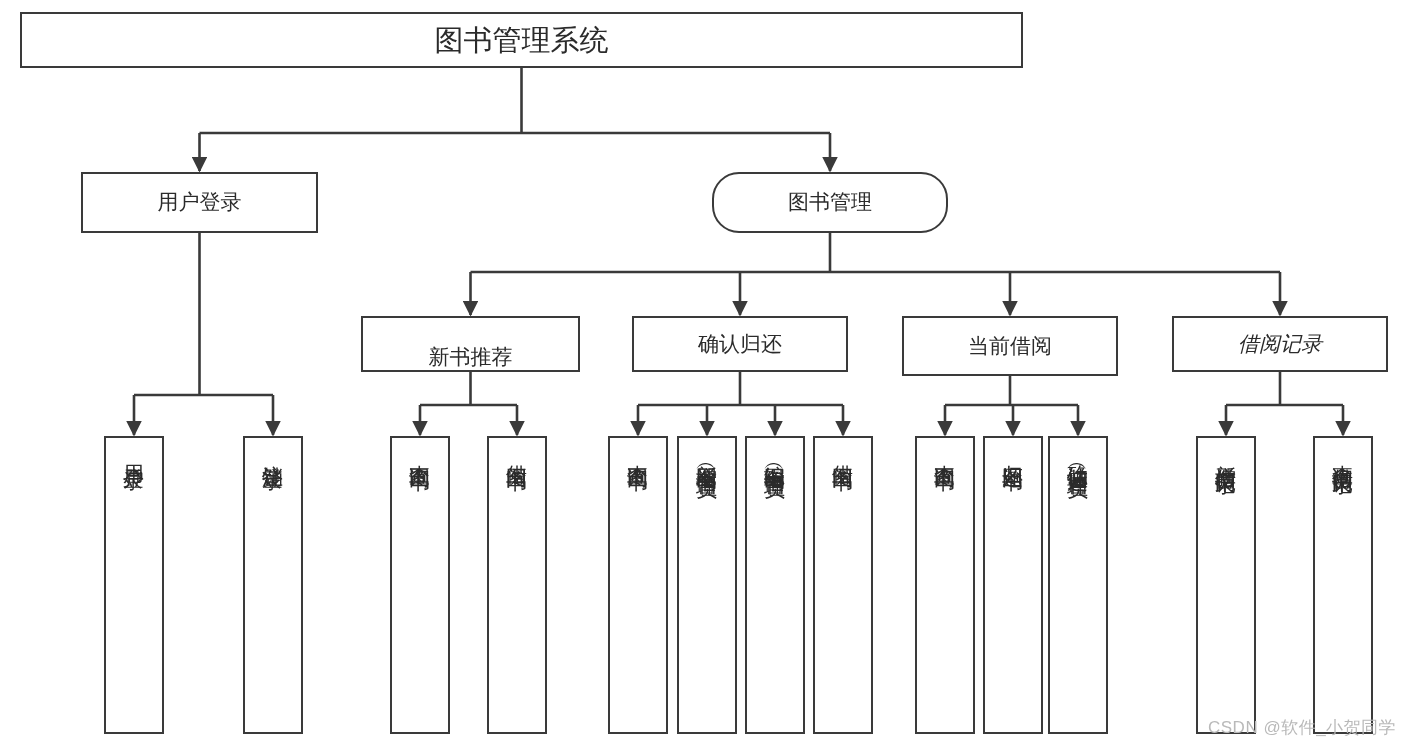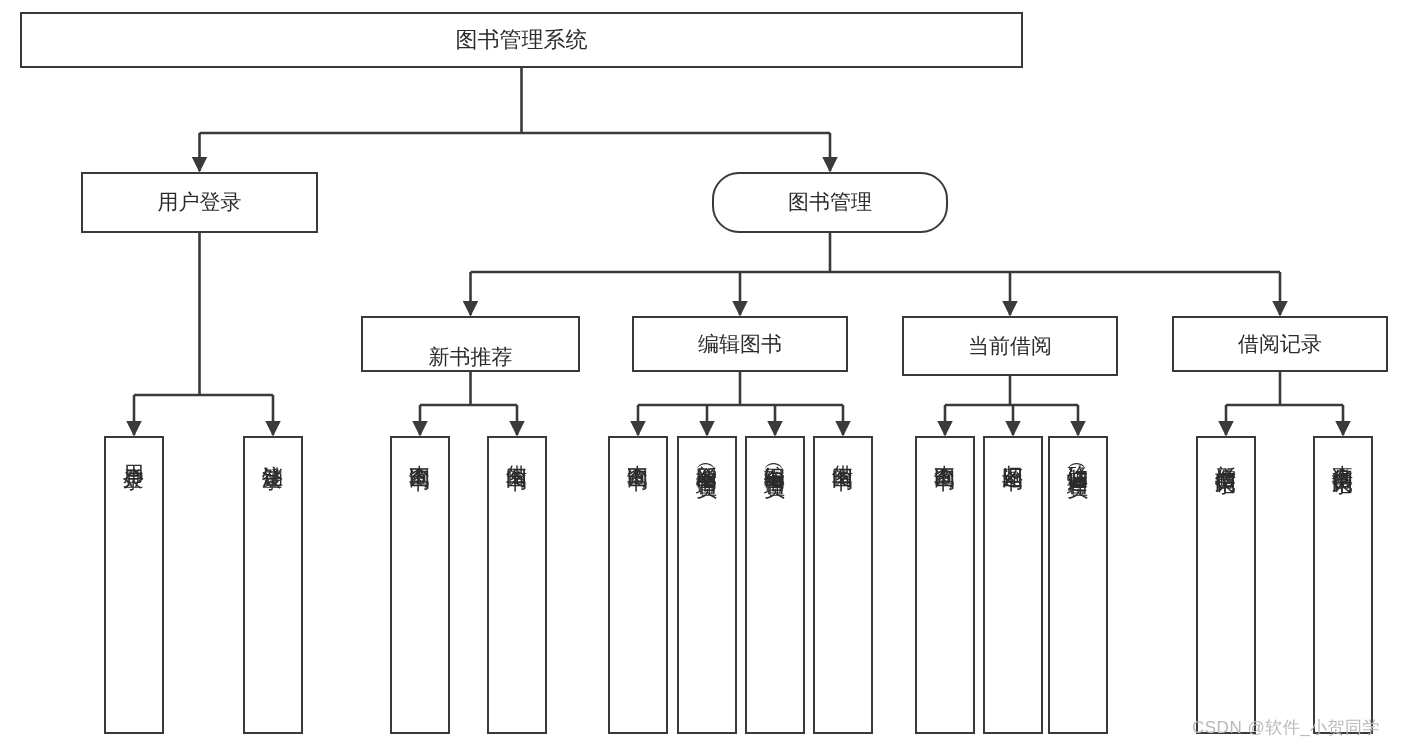--- a/index.html
+++ b/index.html
@@ -39,41 +39,42 @@
   .node-label {
     display: block;
     text-align: center;
     line-height: 1.18;
     white-space: pre-line;
   }
   .h-node .node-label {
     font-size: 21px;
   }
   .h-root .node-label {
-    font-size: 22px;
+    font-size: 29px;
   }
   .v-node {
     align-items: flex-start;
     justify-content: center;
     padding-top: 10px;
   }
   .v-node .node-label {
     writing-mode: vertical-rl;
     text-orientation: upright;
     font-size: 21px;
     letter-spacing: 2px;
     line-height: 1;
   }
   .watermark {
     position: absolute;
     color: #b9b9b9;
     font-size: 17px;
     white-space: nowrap;
     z-index: 3;
     letter-spacing: 0.5px;
+    margin-left: 16px;
   }
 </style>
 </head>
 <body>
 
 <div id="canvas">
   <svg id="edges" viewBox="0 0 1405 747" xmlns="http://www.w3.org/2000/svg">
     <defs>
       <marker id="arrow" viewBox="0 0 10 10" refX="9" refY="5" markerWidth="6" markerHeight="6" orient="auto-start-reverse">
         <path d="M 0 0 L 10 5 L 0 10 z" fill="#3a3a3a"></path>
@@ -123,26 +124,26 @@
       <div class="node h-node" style="left: 81px; top: 172px; width: 237px; height: 61px;">
         <span class="node-label">用户登录</span>
       </div>
       <div class="node h-node" style="left: 712px; top: 172px; width: 236px; height: 61px; border-radius: 27px;">
         <span class="node-label">图书管理</span>
       </div>
       <div class="node h-node" style="left: 361px; top: 316px; width: 219px; height: 56px; align-items: flex-end;">
         <span class="node-label">新书推荐</span>
       </div>
       <div class="node h-node" style="left: 632px; top: 316px; width: 216px; height: 56px;">
-        <span class="node-label">编辑图书</span>
+        <span class="node-label">确认归还</span>
       </div>
       <div class="node h-node" style="left: 902px; top: 316px; width: 216px; height: 60px;">
         <span class="node-label">当前借阅</span>
       </div>
-      <div class="node h-node" style="left: 1172px; top: 316px; width: 216px; height: 56px;">
+      <div class="node h-node" style="left: 1172px; top: 316px; width: 216px; height: 56px; font-style: italic;">
         <span class="node-label">借阅记录</span>
       </div>
       <div class="node v-node" style="left: 104px; top: 436px; width: 60px; height: 298px;">
         <span class="node-label">用户登录</span>
       </div>
       <div class="node v-node" style="left: 243px; top: 436px; width: 60px; height: 298px;">
         <span class="node-label">注销登录</span>
       </div>
       <div class="node v-node" style="left: 390px; top: 436px; width: 60px; height: 298px;">
         <span class="node-label">查询图书</span>

